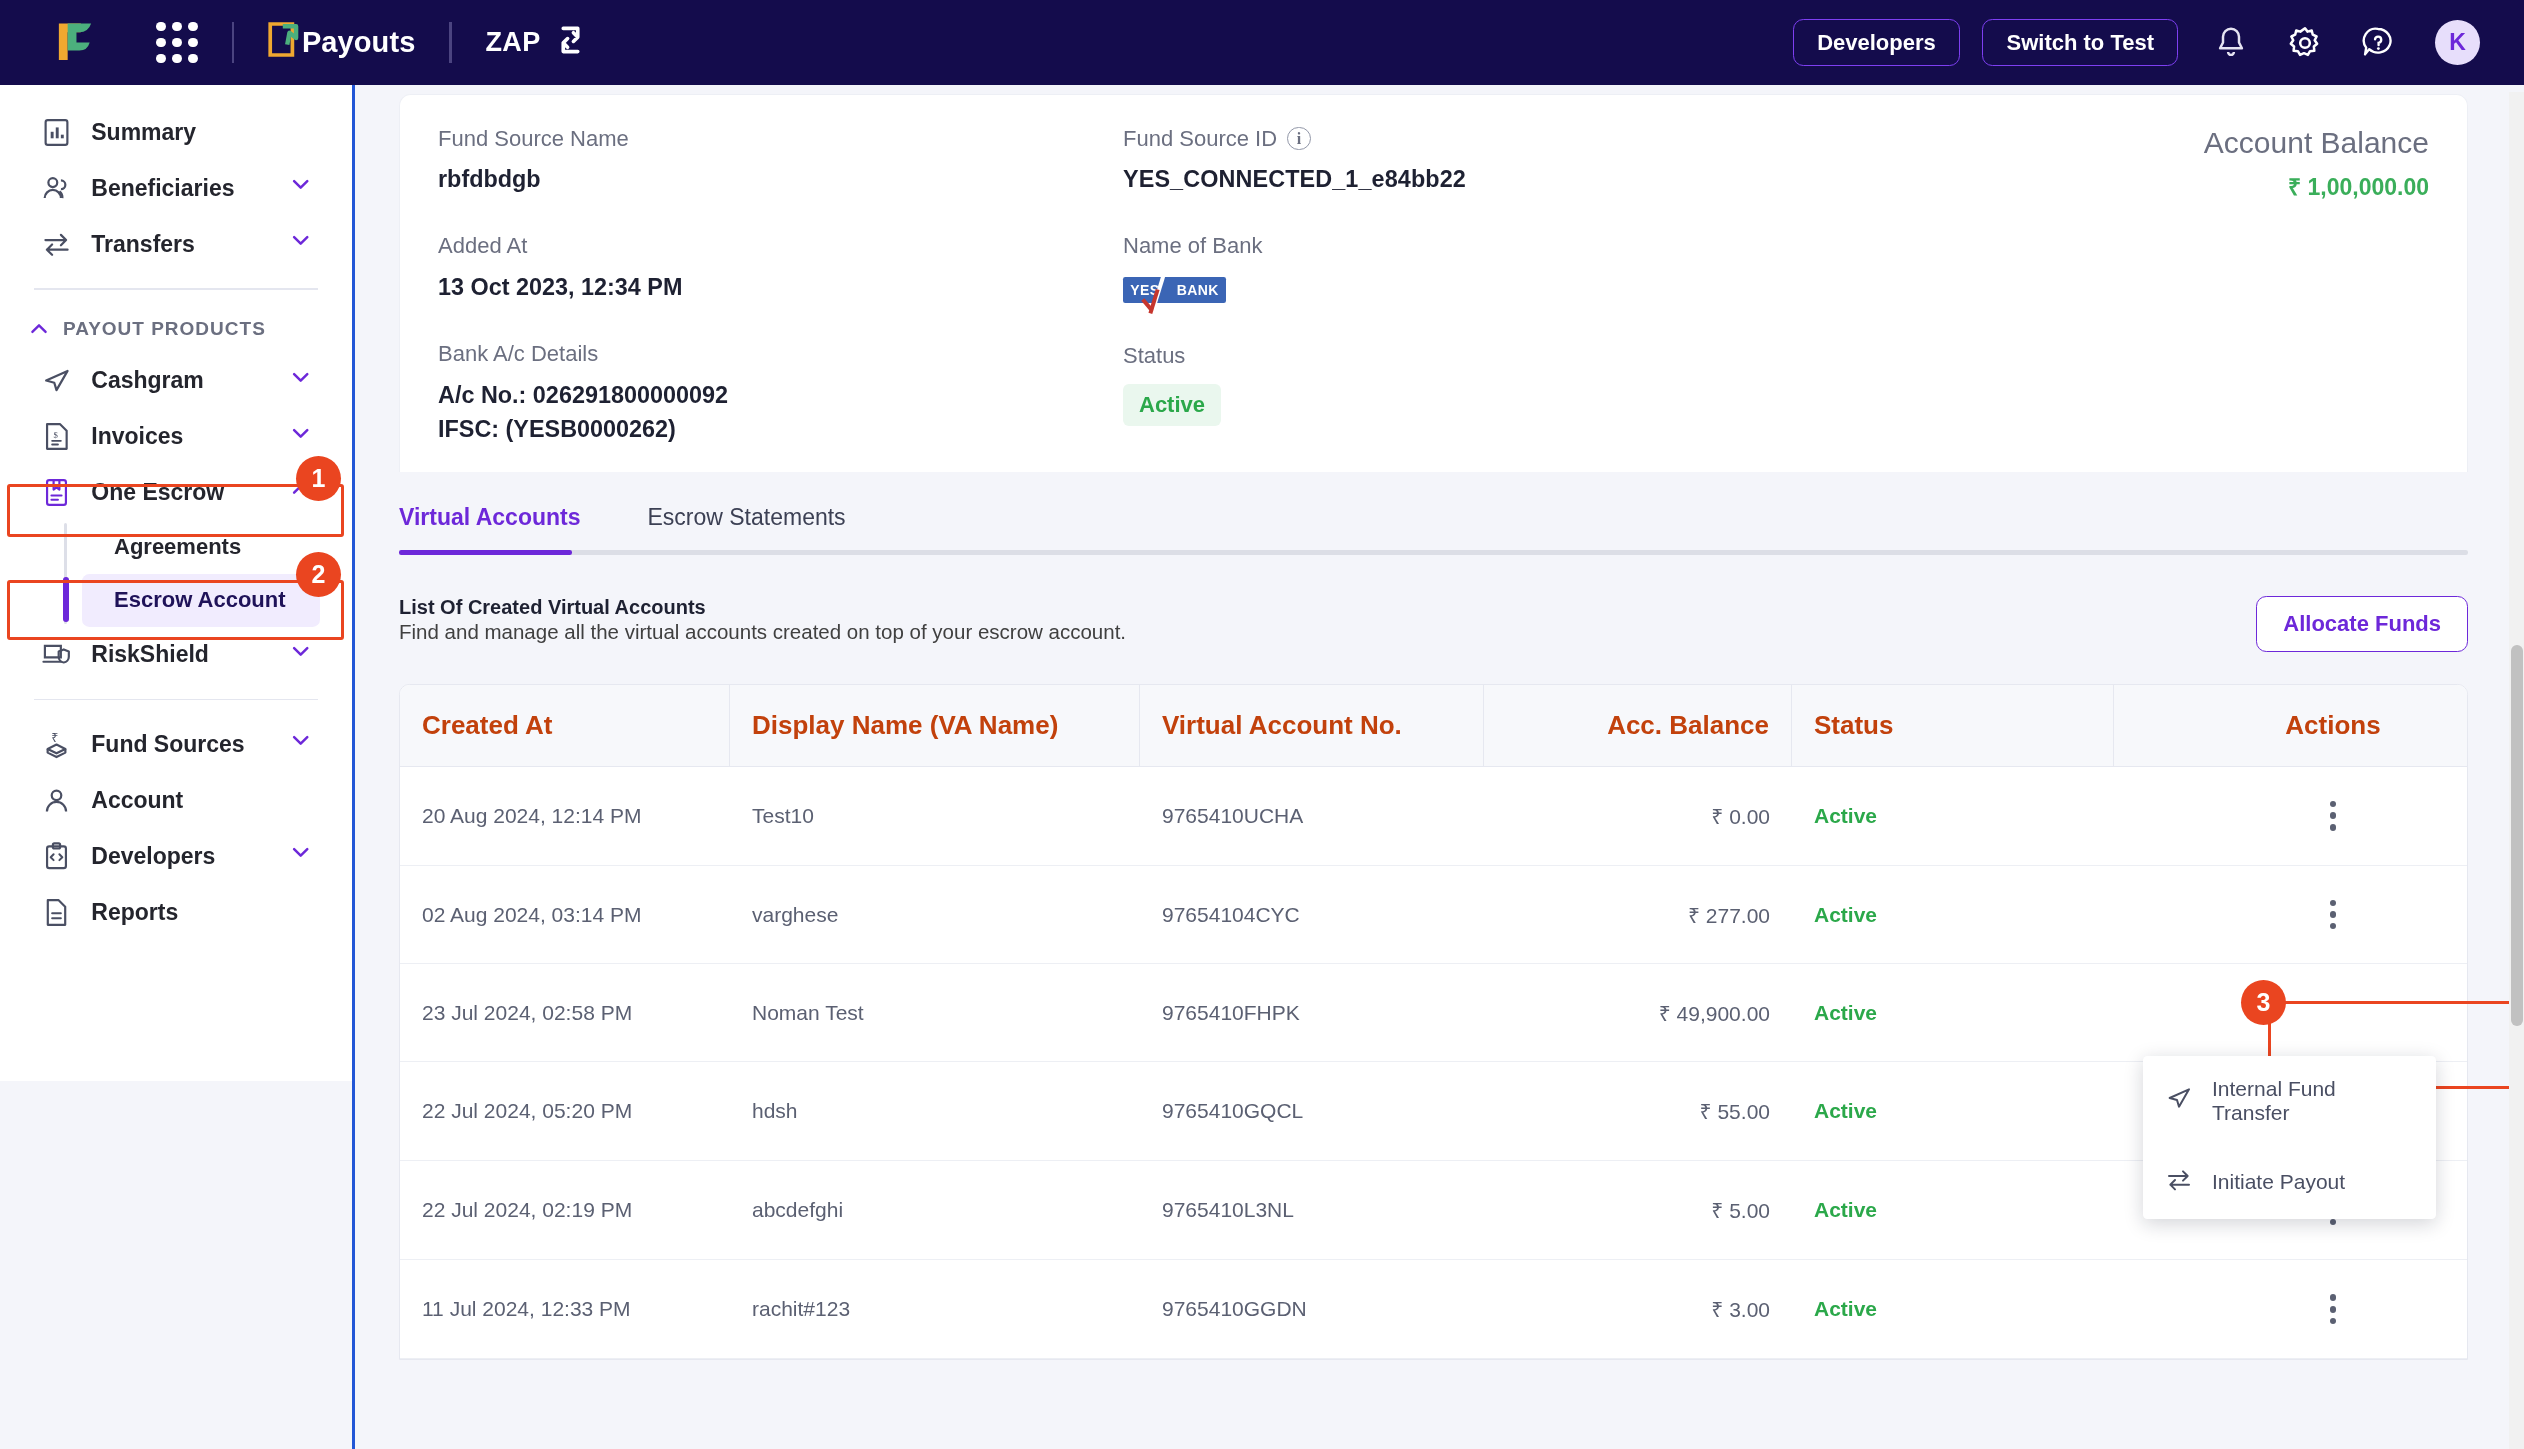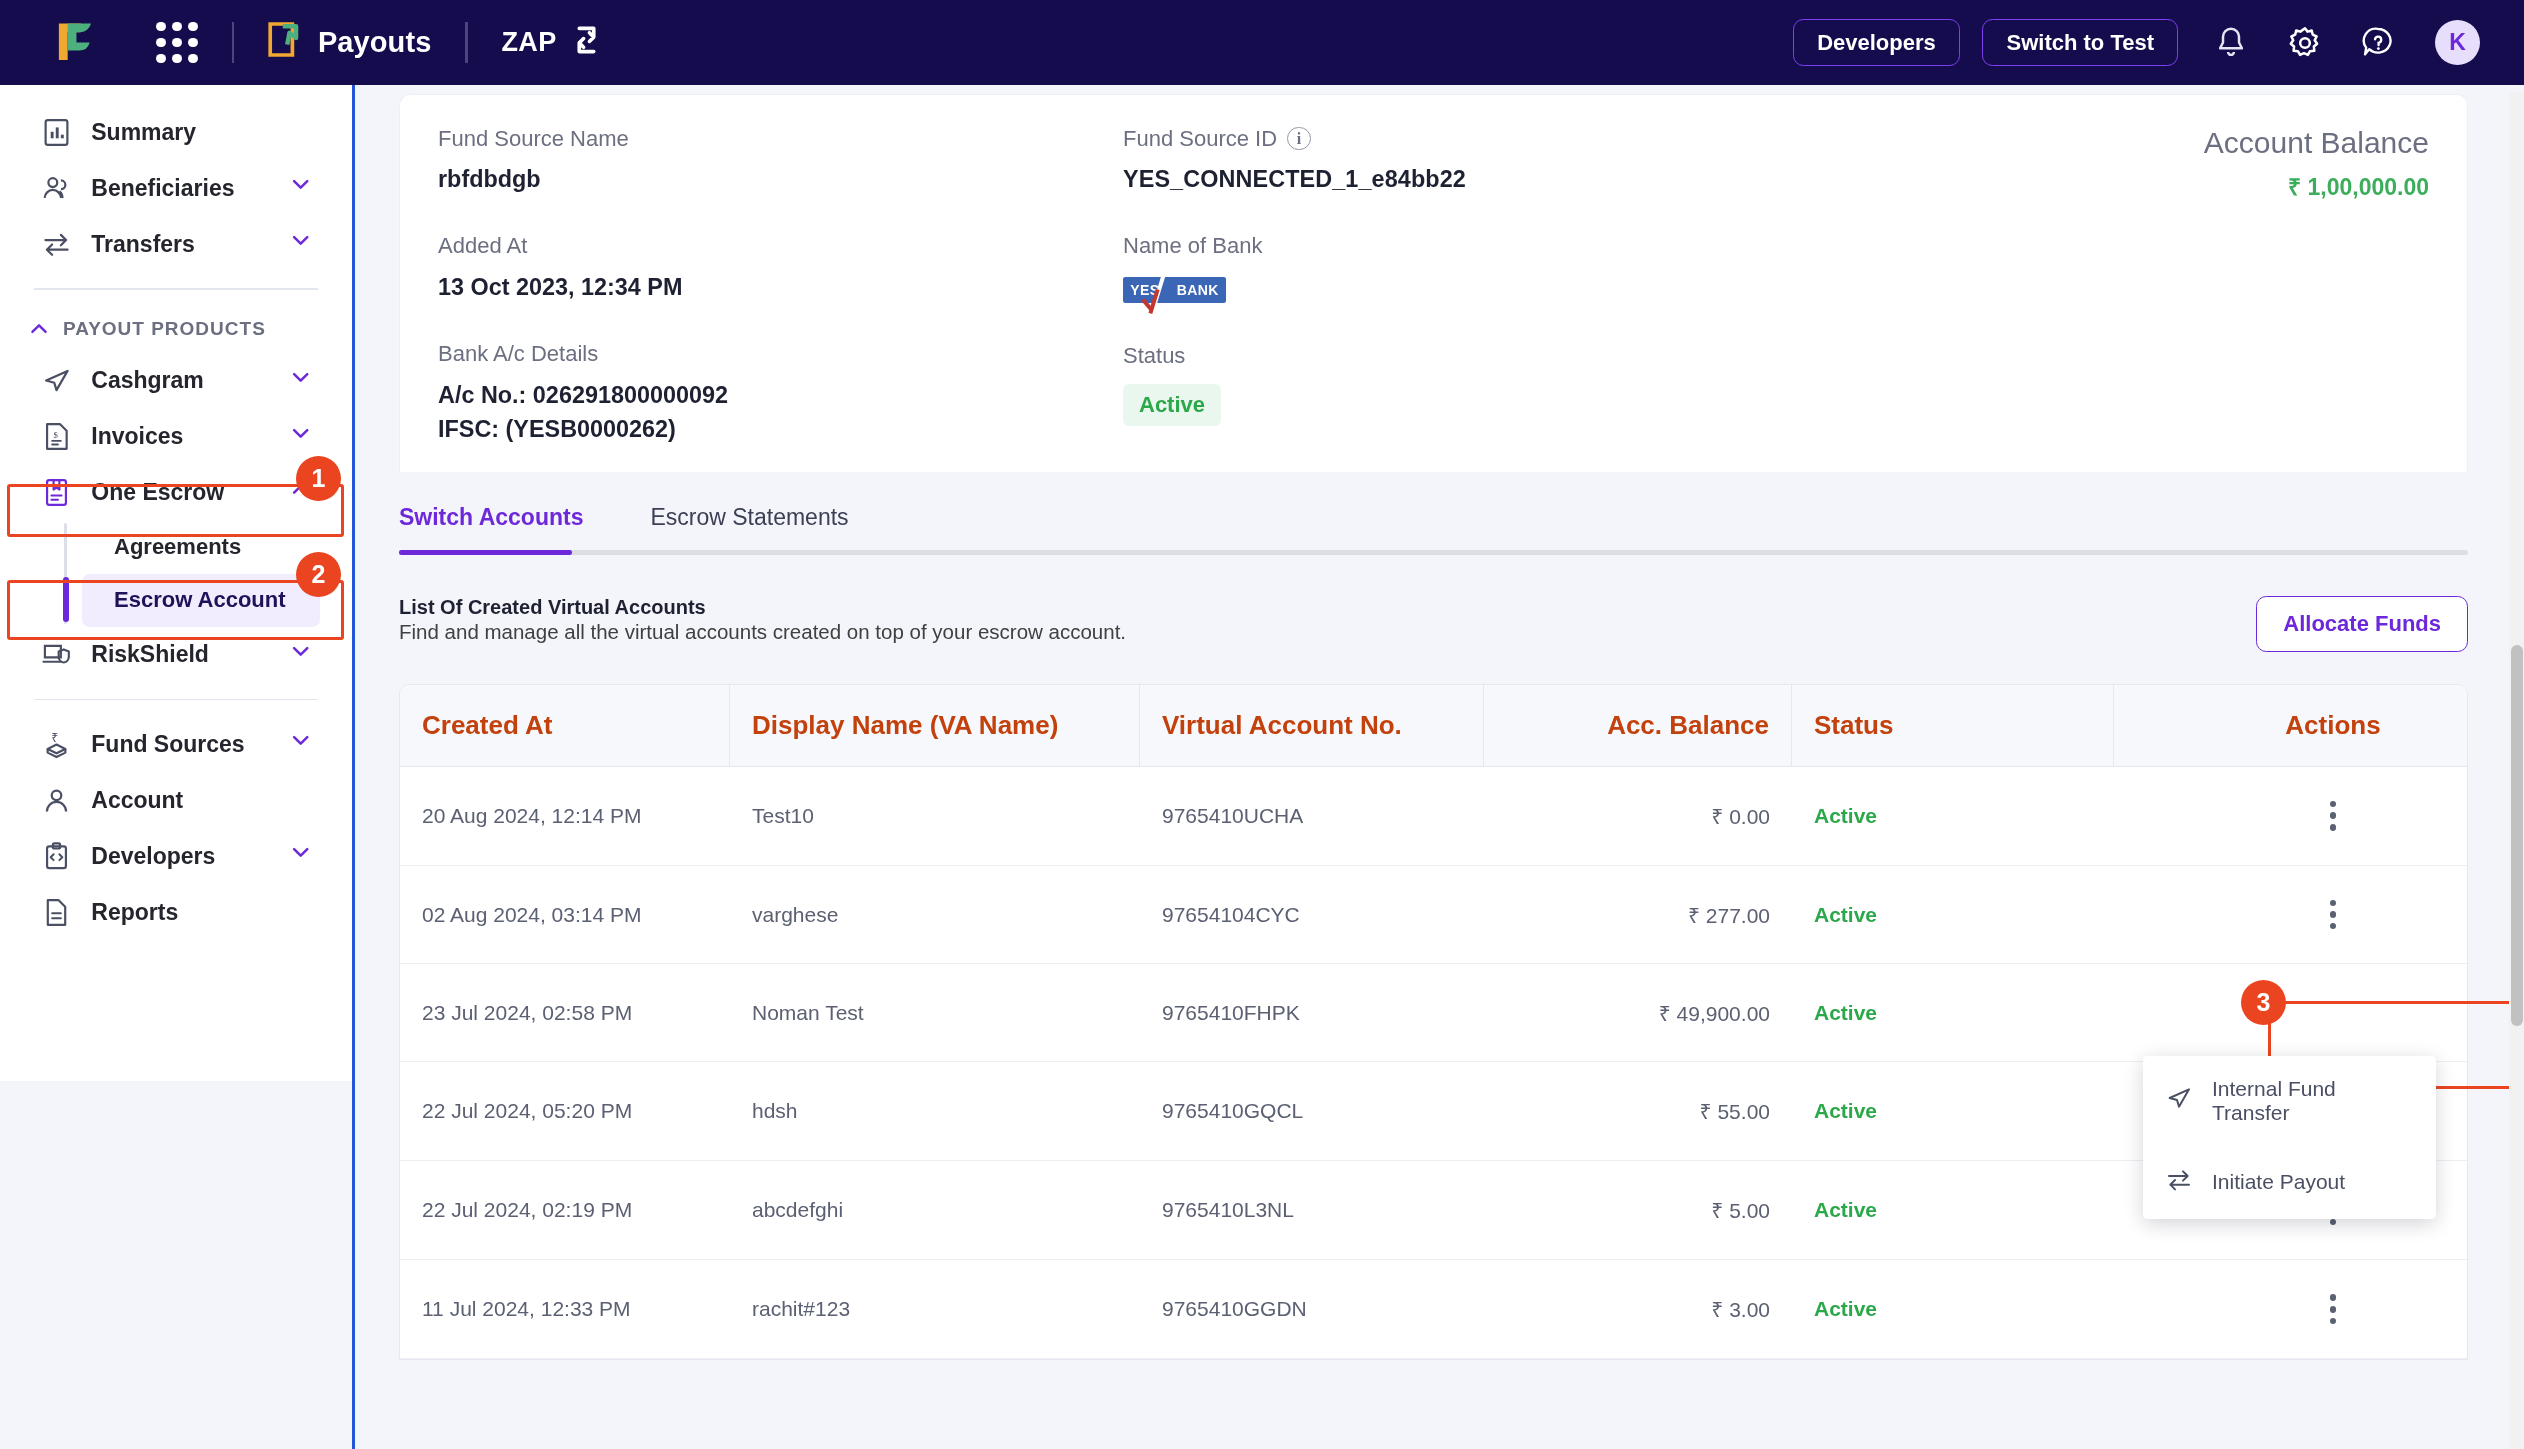--- a/index.html
+++ b/index.html
@@ -13,21 +13,21 @@
   }
   
   .topbar{
     position:absolute; top:0; left:0; width:2525px; height:85px;
     background:#140C4C; display:flex; align-items:center; z-index:40;
   }
   .brand-logo{ margin-left:53px; width:44px; height:47px; position:relative; }
   .grid-icon{ margin-left:59px; display:grid; grid-template-columns:repeat(3,9.5px); gap:6.6px; }
   .grid-icon i{ width:9.5px;height:9.5px;border-radius:50%;background:#fff;display:block; }
   .tb-sep{ width:2.2px; height:41px; background:#4B4480; margin:0 34px; }
-  .prod{ display:flex; align-items:center; gap:16px; }
+  .prod{ display:flex; align-items:center; }
   .prod-name{ color:#fff; font-size:29px; font-weight:600; letter-spacing:0.1px; }
   .zap{ display:flex; align-items:center; gap:16px; }
   .zap-label{ color:#fff; font-size:27px; font-weight:600; letter-spacing:0.3px; }
   .tb-right{ margin-left:auto; display:flex; align-items:center; gap:22px; padding-right:45px; }
   .tb-btn{
     border:1.5px solid #7E3FF2; border-radius:10.3px; color:#fff;
     padding:11.7px 23.4px; font-size:22px; font-weight:600; background:transparent;
     cursor:pointer; line-height:1;
   }
   .tb-icon{ width:41px;height:41px; display:flex;align-items:center;justify-content:center; margin-left:10.3px; cursor:pointer;}
@@ -477,21 +477,21 @@
       </div>
 
       <div class="bal-wrap">
         <div class="bal-k">Account Balance</div>
         <div class="bal-v">₹ 1,00,000.00</div>
       </div>
     </div>
   </div>
 
   <div class="tabs">
-    <div class="tab active">Switch Accounts</div>
+    <div class="tab active">Virtual Accounts</div>
     <div class="tab">Escrow Statements</div>
   </div>
   <div class="tabline">
       <div class="on"></div>
     </div>
 
   <div class="sec">
     <div>
       <h2>List Of Created Virtual Accounts</h2>
       <p>Find and manage all the virtual accounts created on top of your escrow account.</p>

